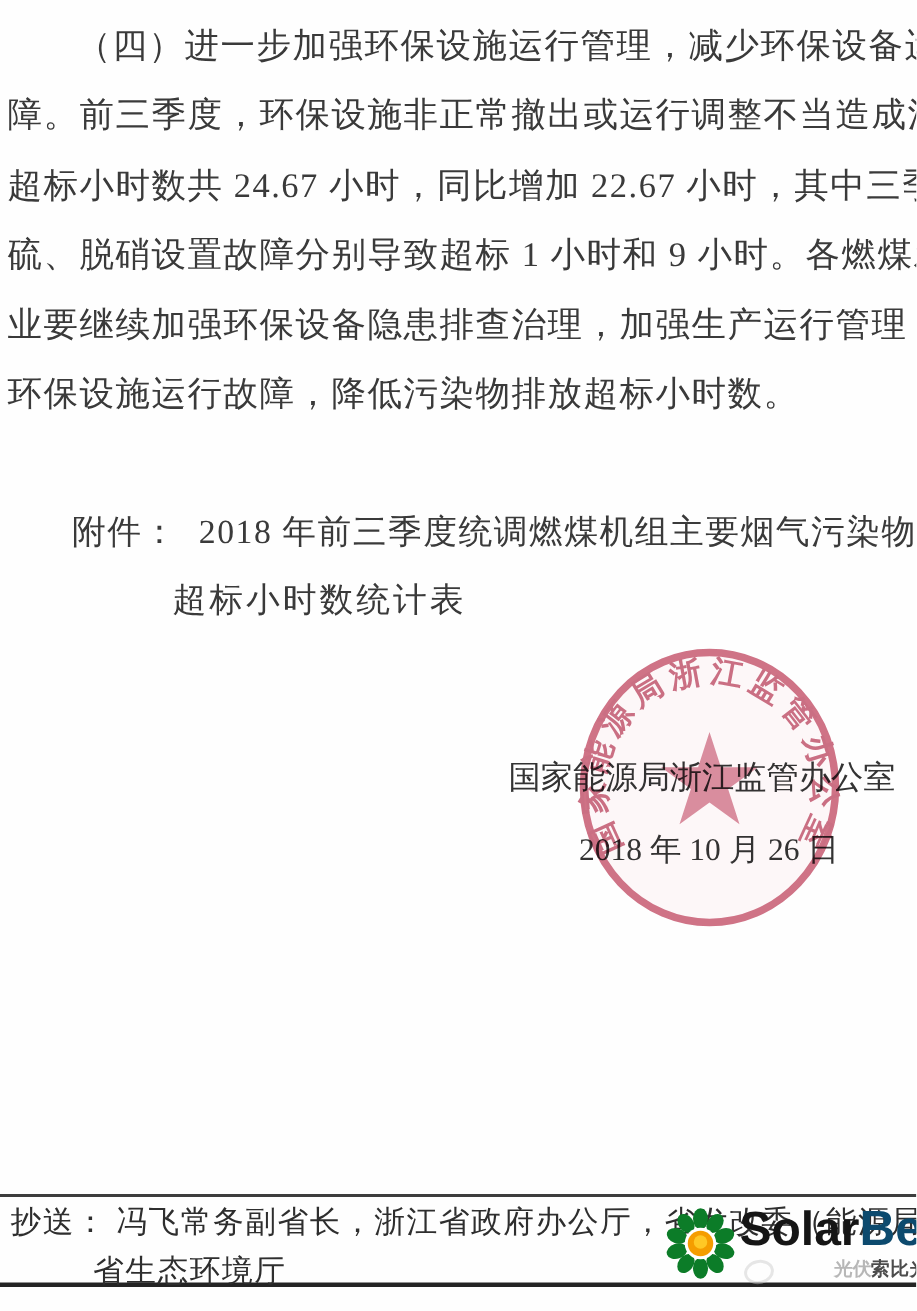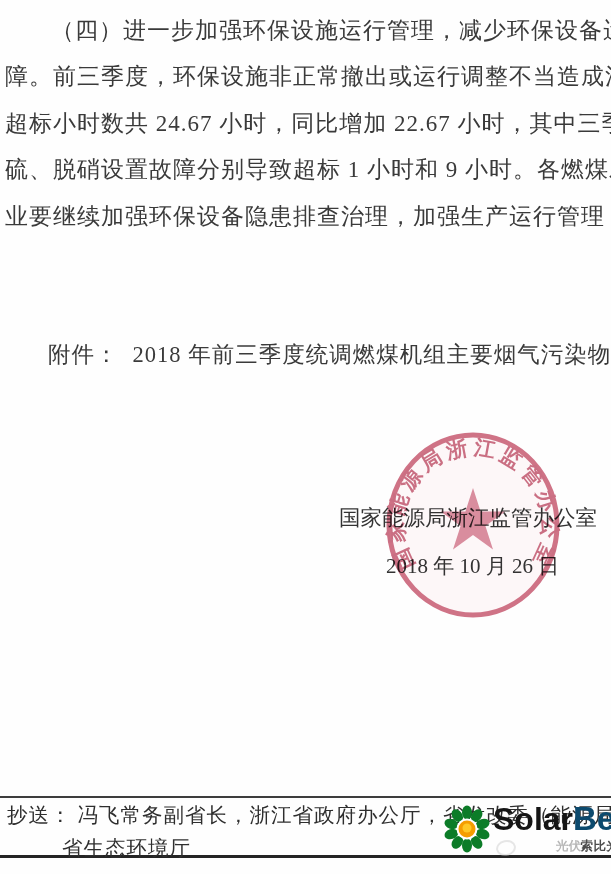--- a/index.html
+++ b/index.html
@@ -71,26 +71,28 @@
 <body>
 
 <div class="page">
 
   <div class="para">
     <div class="para-line first">（四）进一步加强环保设施运行管理，减少环保设备运行故</div>
     <div class="para-line">障。前三季度，环保设施非正常撤出或运行调整不当造成污染物</div>
     <div class="para-line">超标小时数共 24.67 小时，同比增加 22.67 小时，其中三季度脱</div>
     <div class="para-line">硫、脱硝设置故障分别导致超标 1 小时和 9 小时。各燃煤发电企</div>
     <div class="para-line">业要继续加强环保设备隐患排查治理，加强生产运行管理，减少</div>
+    <div class="para-line last">环保设施运行故障，降低污染物排放超标小时数。</div>
   </div>
 
   <div class="attach">
     <div class="attach-line1">
       <span class="attach-label">附件：</span><span>2018 年前三季度统调燃煤机组主要烟气污染物排放</span>
     </div>
+    <div class="attach-line2">超标小时数统计表</div>
   </div>
 
   <div class="signature">国家能源局浙江监管办公室</div>
   <div class="date">2018 年 10 月 26 日</div>
 
   <svg class="seal" viewBox="0 0 180 190">
     <ellipse cx="90" cy="95" rx="84" ry="90" fill="rgba(233,140,153,0.08)" stroke="#c85a72" stroke-width="5"></ellipse>
     <polygon points="90,58 97.6,81.5 122.3,81.5 102.4,96 110,119.5 90,105 70,119.5 77.6,96 57.7,81.5 82.4,81.5" fill="#cf6c82" opacity="0.9"></polygon>
     <path id="sealArc" d="M 32.7 135.2 A 70 70 0 1 1 147.3 135.2" fill="none"></path>
     <text font-size="21" fill="#c2566e" letter-spacing="4.4" font-family="'Liberation Serif','DejaVu Serif',serif" font-weight="bold">

